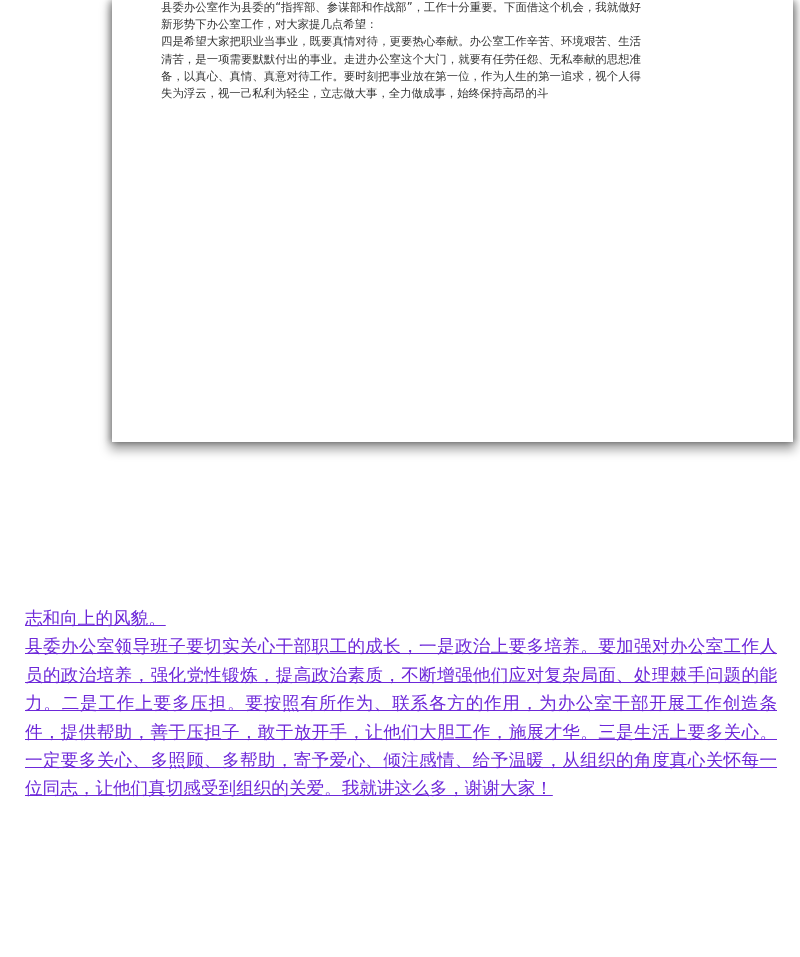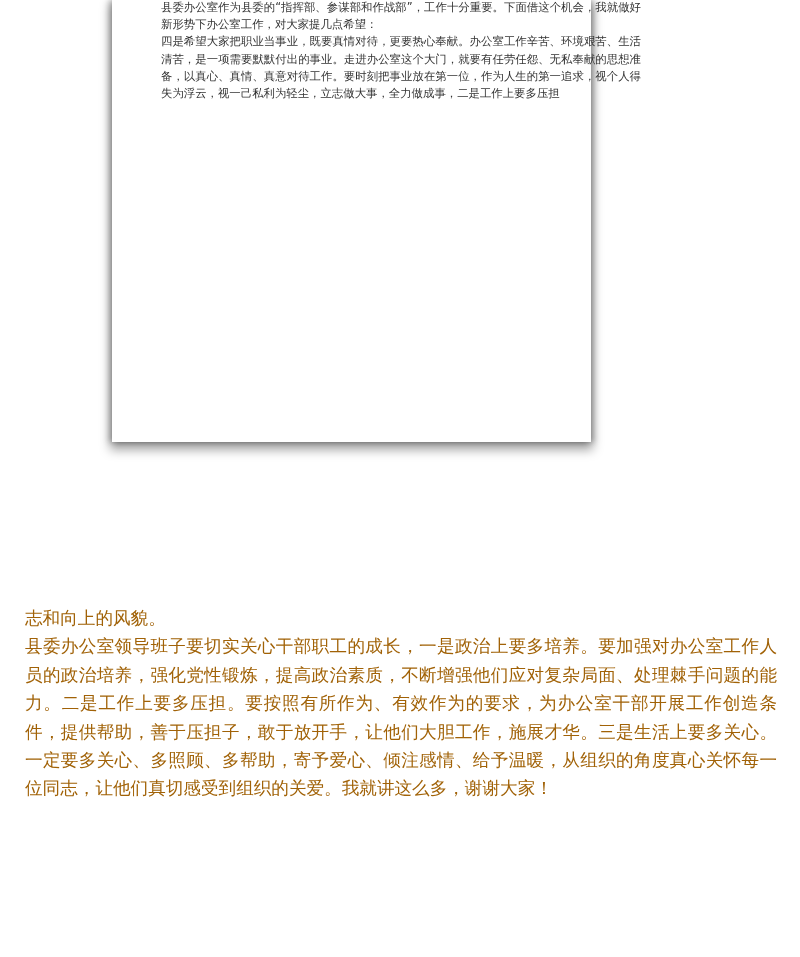--- a/index.html
+++ b/index.html
@@ -1,41 +1,41 @@
 <!DOCTYPE html>
 <html><head>
   <meta charset="utf-8">
   <style>
     html, body { margin: 0; padding: 0; }
     body {
       width: 800px; height: 957px; background: #ffffff; position: relative; overflow: hidden;
       font-family: "DejaVu Sans", "Liberation Sans", sans-serif; color: #222;
     }
     .page-wrap {
-      position: absolute; left: 112px; top: 0; width: 479px; height: 442px;
+      position: absolute; left: 112px; top: 0; width: 681px; height: 442px;
       background: #ffffff;
       box-shadow: 0 6px 10px 2px rgba(0,0,0,0.35), -3px 0 6px rgba(0,0,0,0.25), 3px 0 6px rgba(0,0,0,0.25);
     }
     .page-text {
       position: absolute; left: 49px; top: -1px; width: 480px;
       font-size: 11.4px; line-height: 17.2px; color: #333;
     }
     .page-text p { margin: 0; text-align: justify; }
     .lower-text {
       position: absolute; left: 25px; top: 604px; width: 752px;
-      font-size: 17.6px; line-height: 28.4px; color: #a16207;
+      font-size: 17.6px; line-height: 28.4px; color: #6d28d9; text-decoration: underline;
     }
     .lower-text p { margin: 0; text-align: justify; }
   </style>
 </head>
 <body>
 
 <div class="page-wrap">
   <div class="page-text">
     <p>县委办公室作为县委的“指挥部、参谋部和作战部”，工作十分重要。下面借这个机会，我就做好新形势下办公室工作，对大家提几点希望：</p>
-    <p>四是希望大家把职业当事业，既要真情对待，更要热心奉献。办公室工作辛苦、环境艰苦、生活清苦，是一项需要默默付出的事业。走进办公室这个大门，就要有任劳任怨、无私奉献的思想准备，以真心、真情、真意对待工作。要时刻把事业放在第一位，作为人生的第一追求，视个人得失为浮云，视一己私利为轻尘，立志做大事，全力做成事，二是工作上要多压担</p>
+    <p>四是希望大家把职业当事业，既要真情对待，更要热心奉献。办公室工作辛苦、环境艰苦、生活清苦，是一项需要默默付出的事业。走进办公室这个大门，就要有任劳任怨、无私奉献的思想准备，以真心、真情、真意对待工作。要时刻把事业放在第一位，作为人生的第一追求，视个人得失为浮云，视一己私利为轻尘，立志做大事，全力做成事，始终保持高昂的斗</p>
   </div>
 </div>
 
 <div class="lower-text">
   <p>志和向上的风貌。</p>
-  <p>县委办公室领导班子要切实关心干部职工的成长，一是政治上要多培养。要加强对办公室工作人员的政治培养，强化党性锻炼，提高政治素质，不断增强他们应对复杂局面、处理棘手问题的能力。二是工作上要多压担。要按照有所作为、有效作为的要求，为办公室干部开展工作创造条件，提供帮助，善于压担子，敢于放开手，让他们大胆工作，施展才华。三是生活上要多关心。一定要多关心、多照顾、多帮助，寄予爱心、倾注感情、给予温暖，从组织的角度真心关怀每一位同志，让他们真切感受到组织的关爱。我就讲这么多，谢谢大家！</p>
+  <p>县委办公室领导班子要切实关心干部职工的成长，一是政治上要多培养。要加强对办公室工作人员的政治培养，强化党性锻炼，提高政治素质，不断增强他们应对复杂局面、处理棘手问题的能力。二是工作上要多压担。要按照有所作为、联系各方的作用，为办公室干部开展工作创造条件，提供帮助，善于压担子，敢于放开手，让他们大胆工作，施展才华。三是生活上要多关心。一定要多关心、多照顾、多帮助，寄予爱心、倾注感情、给予温暖，从组织的角度真心关怀每一位同志，让他们真切感受到组织的关爱。我就讲这么多，谢谢大家！</p>
 </div>
 
 </body></html>

